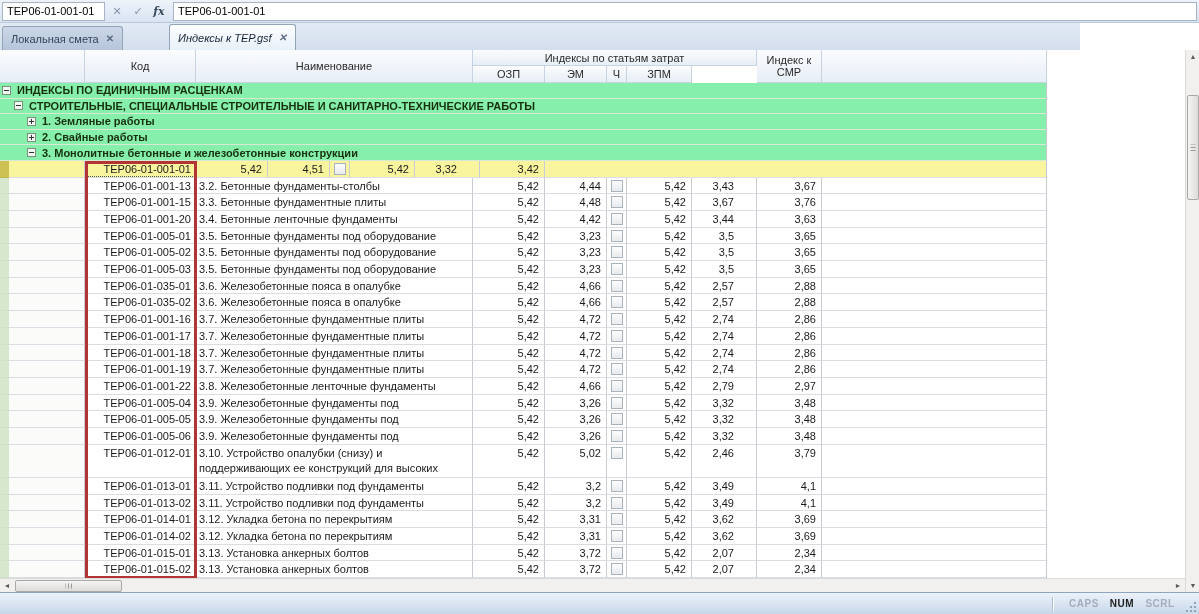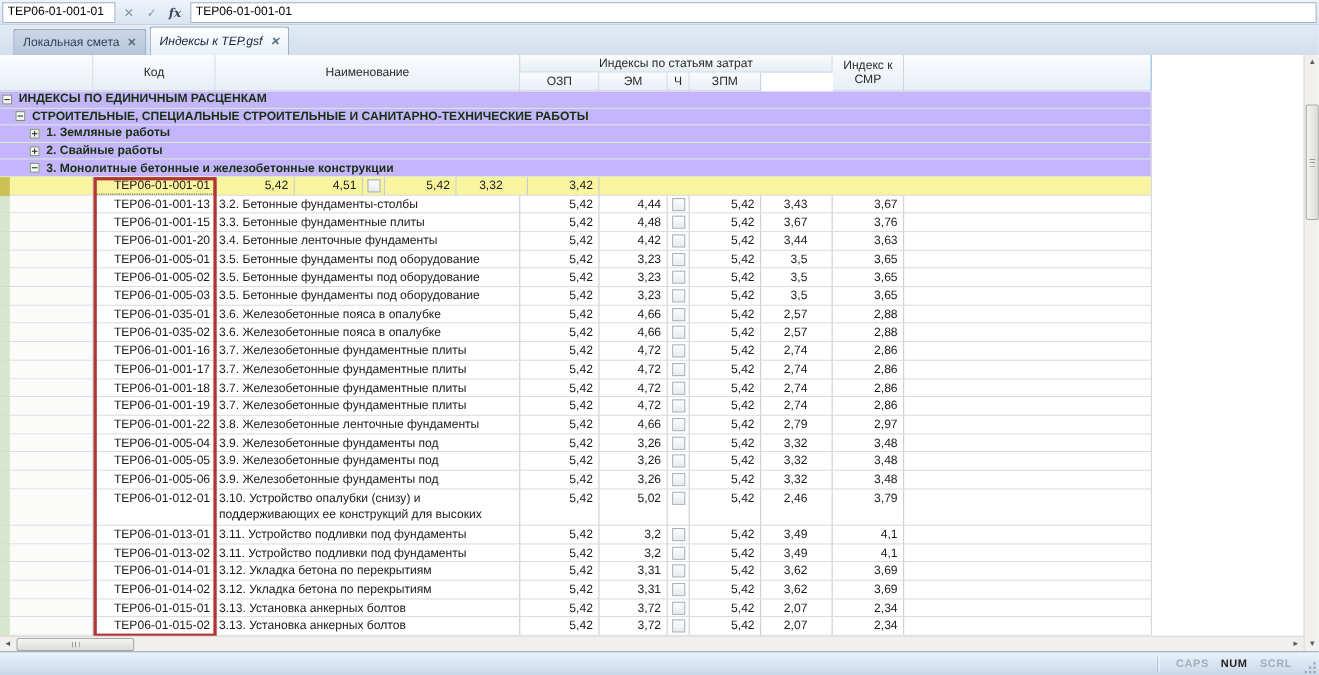--- a/index.html
+++ b/index.html
@@ -13,40 +13,40 @@
     display:flex; align-items:center; padding:1px 2px; }
   .name-box { width:103px; height:19px; border:1px solid #a6b4c6; background:#fff;
     font-family:"Liberation Sans", sans-serif; font-size:11px; padding:0 4px; }
   .fb-btn { width:18px; height:19px; display:flex; align-items:center; justify-content:center;
     color:#8795a8; font-size:11px; margin-left:3px; cursor:default; }
   .fb-btn.fx { font-family:"DejaVu Serif", serif; font-style:italic; color:#3a4a5c; font-weight:bold; }
   .formula-input { flex:1; height:19px; border:1px solid #a6b4c6; background:#fff; margin-left:5px;
     font-family:"Liberation Sans", sans-serif; font-size:11px; padding:0 4px; }
 
   
-  .tab-bar { position:absolute; left:0; top:23px; width:1199px; height:27px;
-    background:linear-gradient(#e2eaf4,#d3dfee); display:flex; align-items:flex-end; padding-left:12px; }
+  .tab-bar { position:absolute; left:0; top:23px; width:1080px; height:27px;
+    background:linear-gradient(#e2eaf4,#d3dfee); display:flex; align-items:flex-end; padding-left:2px;gap:43px; }
   .tab { height:24px; display:flex; align-items:center; padding:0 8px; margin-right:3px;
     border:1px solid #93a4b8; border-bottom:none; border-radius:3px 3px 0 0; color:#33435a; }
   .tab.inactive { background:linear-gradient(#ccd8e8,#b6c5da); }
   .tab.active { height:26px; background:linear-gradient(#fdfeff,#e8f0f9); color:#15243a;font-style:italic; }
   .tab-close { margin-left:7px; color:#5a6a80; font-size:10px; font-weight:bold; }
 
   
   .grid-header { position:absolute; left:0; top:50px; width:1047px; height:33px;
     border-right:1px solid #0ea5e9; }
   .hcell { position:absolute; background:linear-gradient(#fbfcfe,#e7eef6);
     border-right:1px solid #c7d3e1; border-bottom:1px solid #c7d3e1;
     display:flex; align-items:center; justify-content:center; color:#2a2a2a; text-align:center; line-height:12px; }
 
   
   .grid-body { position:absolute; left:0; top:83px; width:1199px; height:495px; background:#fff; overflow:hidden; }
   .grid-rows { position:absolute; left:0; top:0; width:1047px; border-right:1px solid #c4c9cf; }
 
-  .group-row { height:15.6px; background:#c4b5fd; border-bottom:1px solid #dae9d3;
+  .group-row { height:15.6px; background:#86efac; border-bottom:1px solid #dae9d3;
     display:flex; align-items:center; font-weight:bold; color:#17310f; }
   .group-row .exp { width:9px; height:9px; background:#f4f8f2; border:1px solid #7f8f7f;
     position:relative; flex:none; margin-right:4px; }
   .group-row .exp::before { content:""; position:absolute; left:1px; top:3px; width:5px; height:1px; background:#333; }
   .group-row .exp.plus::after { content:""; position:absolute; left:3px; top:1px; width:1px; height:5px; background:#333; }
   .lvl0 { padding-left:2px; } .lvl1 { padding-left:14px; } .lvl2 { padding-left:27px; }
 
   .data-row { height:16.7px; display:flex; background:#fff; }
   .data-row.tall { height:33.4px; }
   .cell { border-right:1px solid #c9cdd3; border-bottom:1px solid #dadde1; overflow:hidden;

